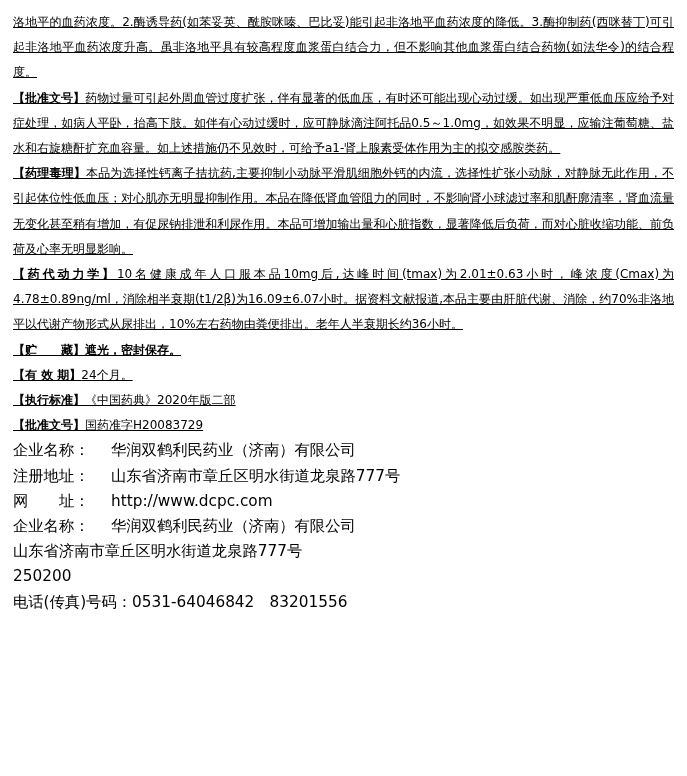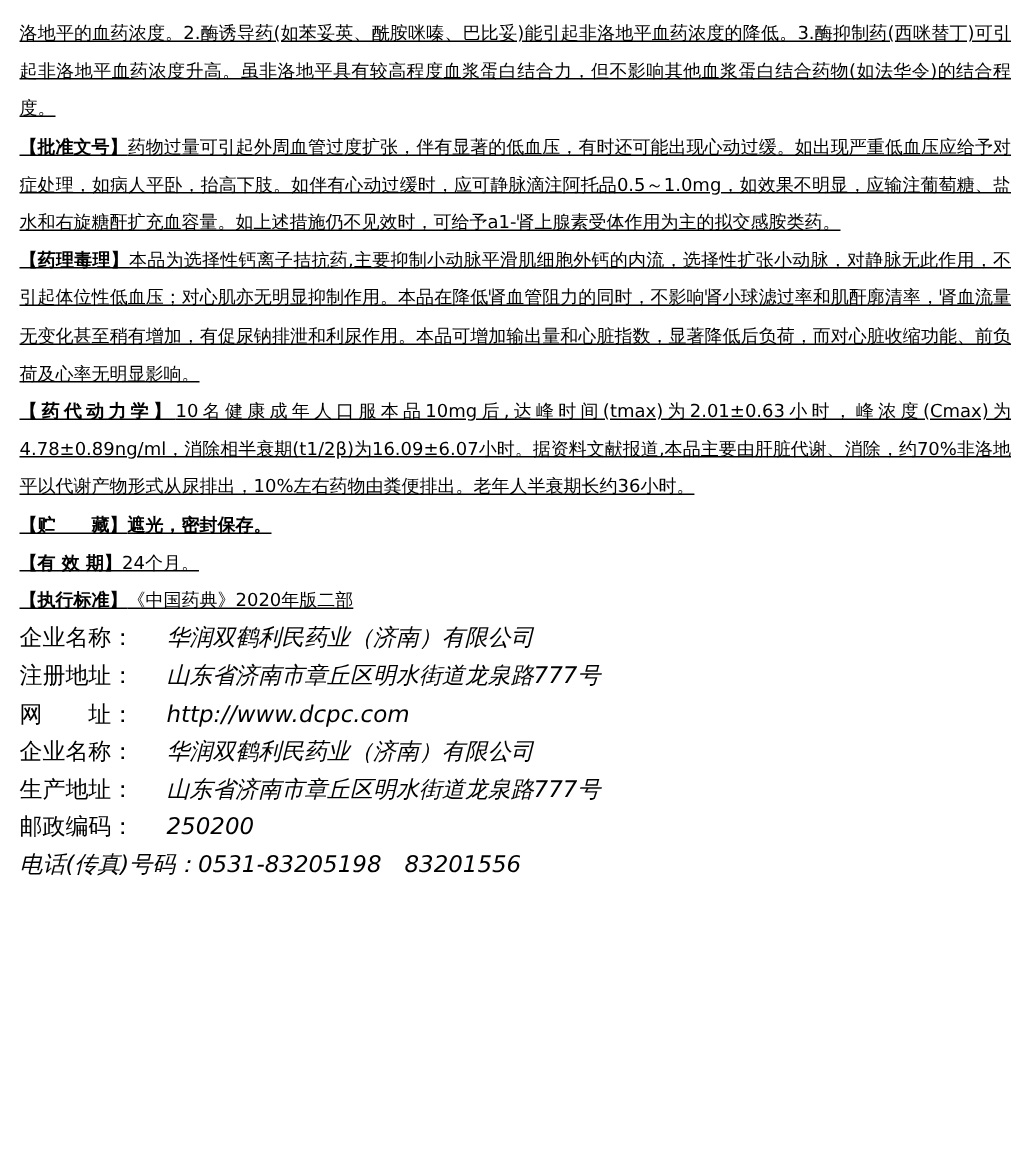--- a/index.html
+++ b/index.html
@@ -54,21 +54,20 @@
     align-items: center;
   }
   .kv .k {
     flex: 0 0 auto;
     width: 98px;
     white-space: nowrap;
   }
   .kv .v {
     flex: 1 1 auto;
     white-space: nowrap;
-    font-style: italic;
   }
   .nowrap { white-space: nowrap; }
 </style>
 </head>
 <body>
 
 <div class="page">
 
   <p class="para flow">洛地平的血药浓度。2.酶诱导药(如苯妥英、酰胺咪嗪、巴比妥)能引起非洛地平血药浓度的降低。3.酶抑制药(西咪替丁)可引起非洛地平血药浓度升高。虽非洛地平具有较高程度血浆蛋白结合力，但不影响其他血浆蛋白结合药物(如法华令)的结合程度。</p>
 
@@ -78,20 +77,21 @@
 
   <p class="para sect"><span class="bold-label">【药代动力学】</span><span>10名健康成年人口服本品10mg后,达峰时间(tmax)为2.01±0.63小时，峰浓度(Cmax)为4.78±0.89ng/ml，消除相半衰期(t1/2β)为16.09±6.07小时。据资料文献报道,本品主要由肝脏代谢、消除，约70%非洛地平以代谢产物形式从尿排出，10%左右药物由粪便排出。老年人半衰期长约36小时。</span></p>
 
   <p class="para sect"><span class="wide-label">【贮　　藏】</span><span class="bold-label">遮光，密封保存。</span></p>
 
 
   <p class="para sect"><span class="bold-label">【有 效 期】</span><span>24个月。</span></p>
 
   <p class="para sect"><span class="bold-label">【执行标准】</span><span>《中国药典》2020年版二部</span></p>
 
+  <p class="para sect"><span class="bold-label">【批准文号】</span><span>国药准字H20083729</span></p>
 
 
   <div class="kv">
     <span class="k">企业名称：</span>
     <span class="v">华润双鹤利民药业（济南）有限公司</span>
   </div>
   <div class="kv">
     <span class="k">注册地址：</span>
     <span class="v">山东省济南市章丘区明水街道龙泉路777号</span>
   </div>
@@ -99,24 +99,22 @@
     <span class="k">网　　址：</span>
     <span class="v">http://www.dcpc.com</span>
   </div>
 
 
   <div class="kv">
     <span class="k">企业名称：</span>
     <span class="v">华润双鹤利民药业（济南）有限公司</span>
   </div>
   <div class="kv">
-    <span class="k">生产地址：</span>
     <span class="v">山东省济南市章丘区明水街道龙泉路777号</span>
   </div>
   <div class="kv">
-    <span class="k">邮政编码：</span>
     <span class="v">250200</span>
   </div>
   <div class="kv">
-    <span class="v nowrap"><span>电话(传真)号码：</span><span>0531-83205198　83201556</span></span>
+    <span class="v nowrap"><span>电话(传真)号码：</span><span>0531-64046842　83201556</span></span>
   </div>
 
 </div>
 
 </body></html>

